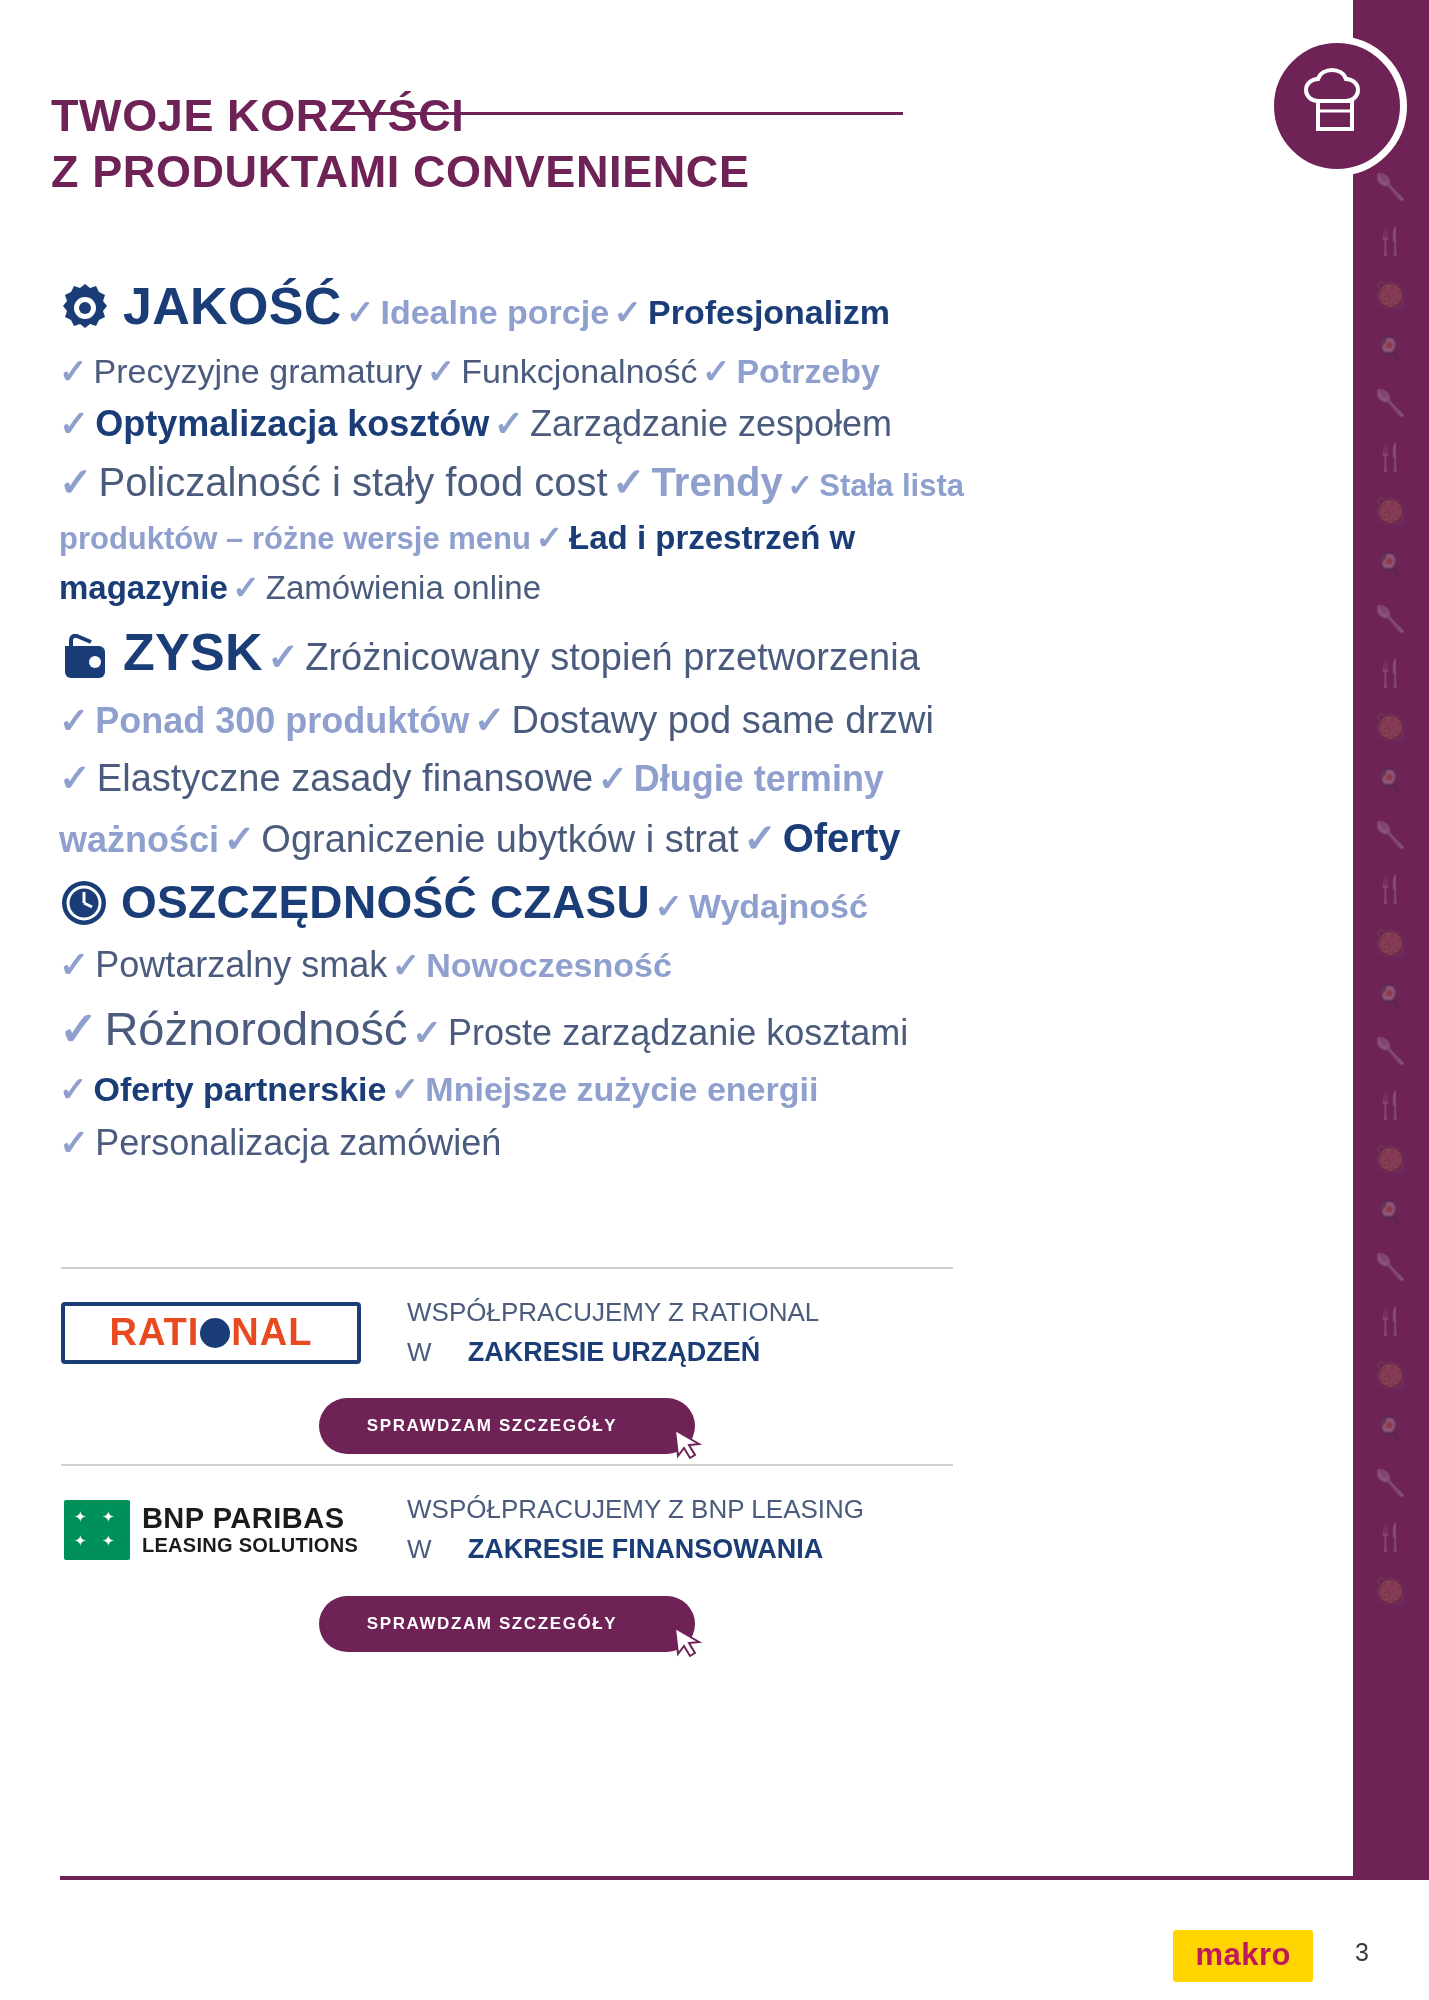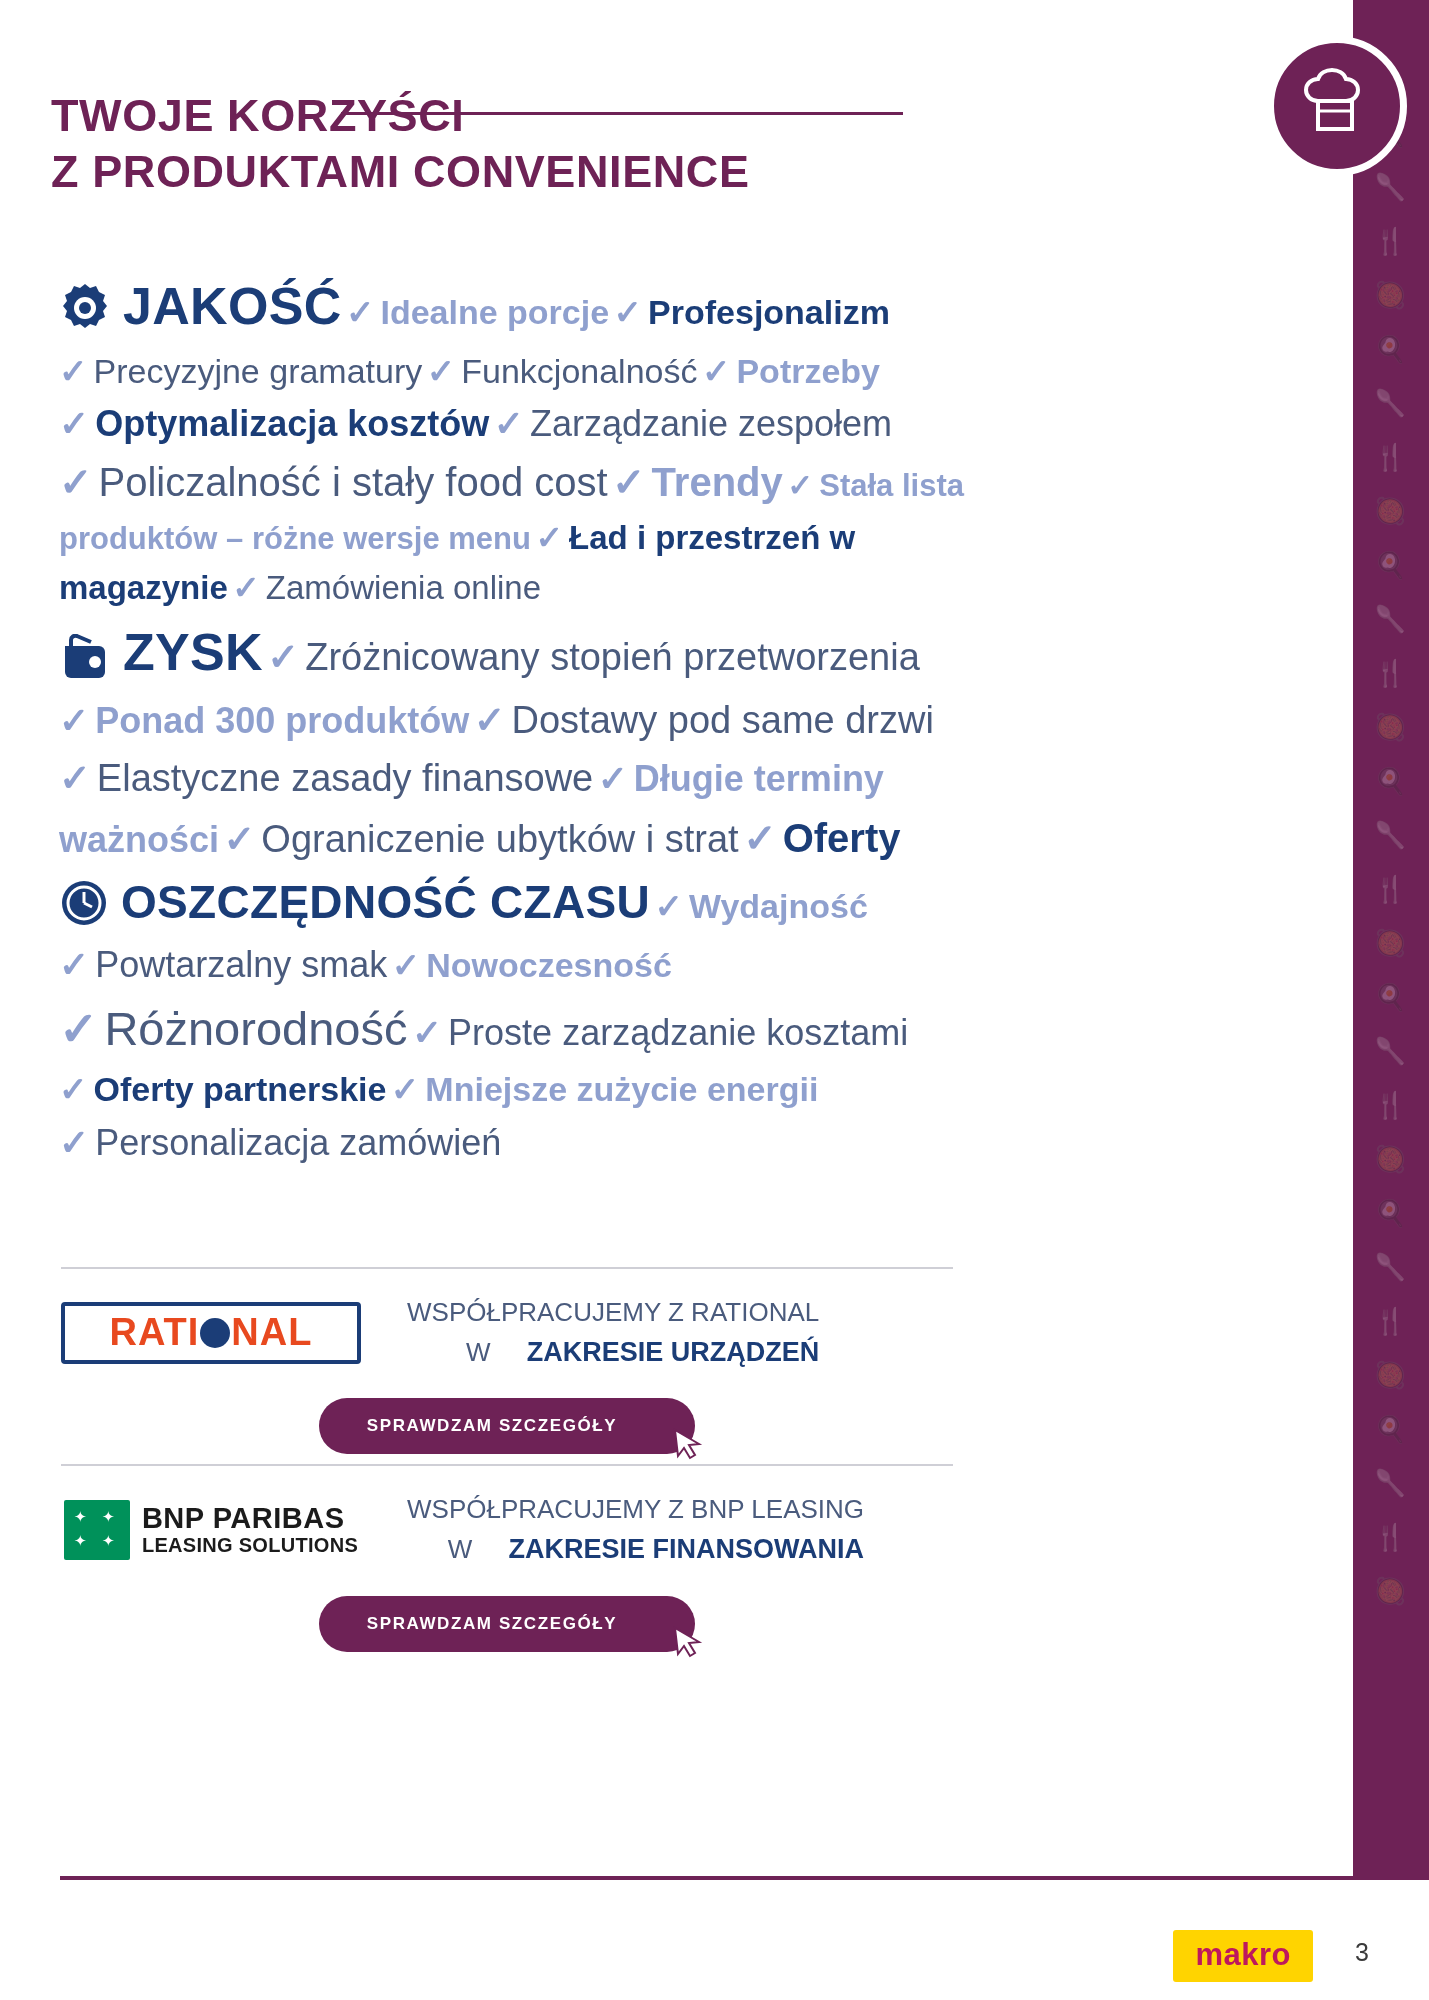--- a/index.html
+++ b/index.html
@@ -215,21 +215,21 @@
     letter-spacing: 0.5px;
     line-height: 1.05;
   }
   .bnp-text .l2 {
     font-size: 20px;
     font-weight: 700;
     color: #1b1b1b;
     letter-spacing: 0.3px;
   }
 
-  .partner-copy { font-size: 26px; color: #4a5b7d; line-height: 1.5; text-align: right; }
+  .partner-copy { font-size: 26px; color: #4a5b7d; line-height: 1.5; }
   .partner-copy .strong { font-weight: 800; color: #1b3d77; font-size: 27px; margin-left: 29px; }
 
   .cta-wrap { display: flex; justify-content: center; margin-top: 26px; }
   .cta {
     position: relative;
     background: #6e2256;
     color: #ffffff;
     border: none;
     border-radius: 999px;
     padding: 18px 78px 18px 48px;

